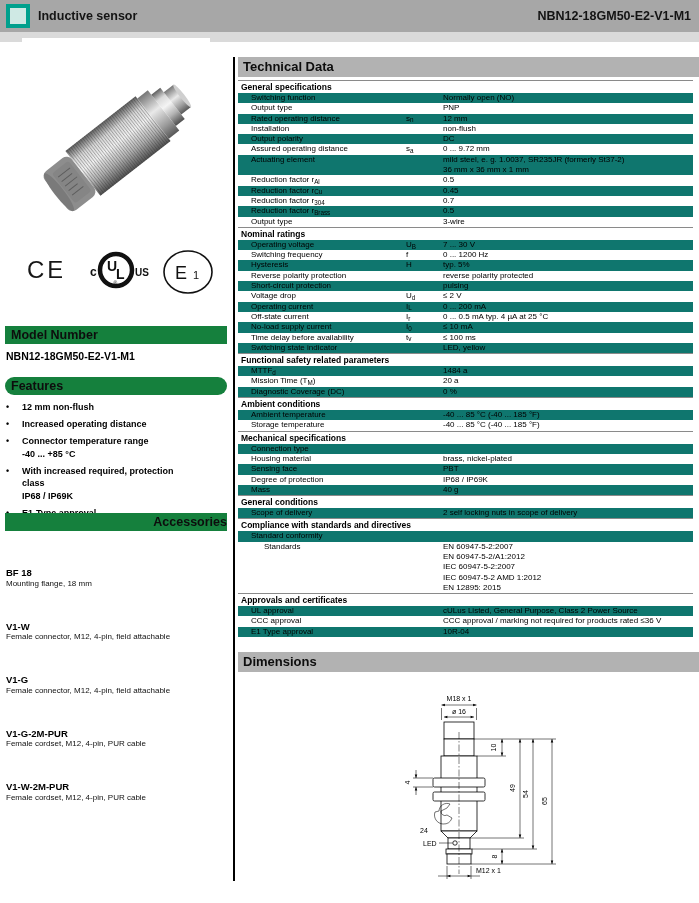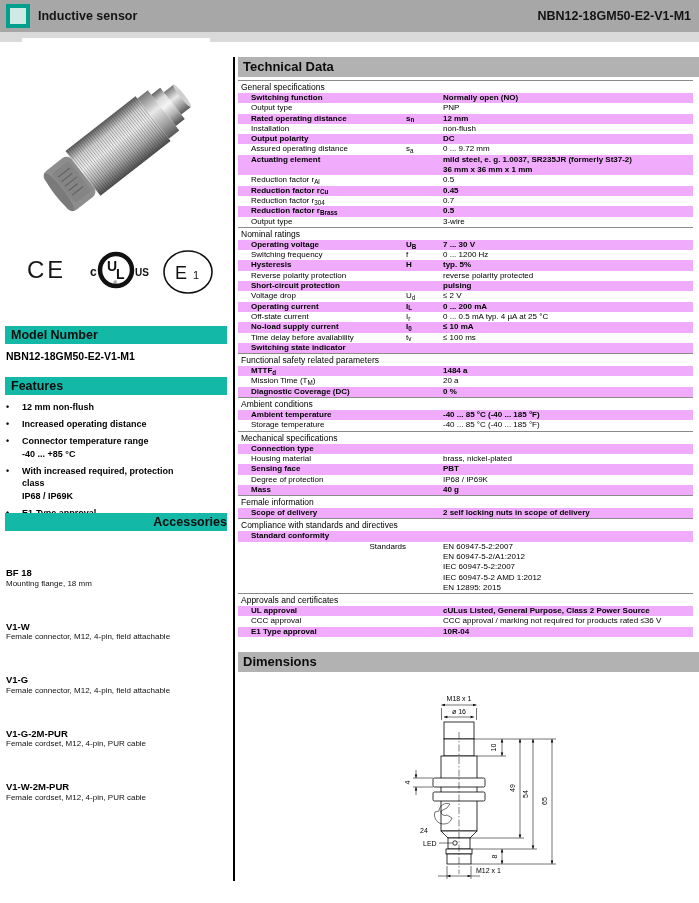--- a/index.html
+++ b/index.html
@@ -15,43 +15,43 @@
   .header-title{left:38px;top:0;height:19px;line-height:32px;font-size:12.5px;font-weight:bold;color:#141414;}
   .header-model{right:8px;top:0;height:32px;line-height:32px;font-size:12.5px;font-weight:bold;color:#141414;}
   .strip{left:0;top:32px;width:699px;height:10px;background:#dadada;}
   
   .image-box{left:22px;top:38px;width:188px;height:270px;background:#fff;}
   .photo{left:28px;top:48px;width:180px;height:196px;}
   .mark{color:#161616;}
   .ce-mark{left:26px;top:254px;width:36px;height:30px;}
   .cul-mark{left:82px;top:246px;width:68px;height:48px;}
   .e1-mark{left:160px;top:248px;width:56px;height:48px;}
-  .secbar{left:5px;width:222px;height:18px;background:#14b8a6;font-size:12.5px;font-weight:bold;line-height:18px;padding-left:6px;box-sizing:border-box;color:#0d0d0d;}
+  .secbar{left:5px;width:222px;height:18px;background:#15803d;font-size:12.5px;font-weight:bold;line-height:18px;padding-left:6px;box-sizing:border-box;color:#0d0d0d;}
   .bar-model{top:326px;}
   .model-value{left:6px;top:350px;font-size:10.5px;font-weight:bold;}
-  .bar-features{top:377px;}
+  .bar-features{top:377px;border-radius:9px;}
   .features-list{left:6px;top:401px;width:218px;}
   .feature-item{display:flex;margin-bottom:4.5px;font-size:9px;font-weight:bold;line-height:12.6px;}
   .feature-item .bullet{width:16px;flex:none;}
   .bar-accessories{top:513px;text-align:right;}
   .acc-list{left:6px;top:535px;width:218px;}
   .acc-item{margin-bottom:3.5px;margin-top:32px;}
   .acc-name{font-size:9.5px;font-weight:bold;line-height:11.5px;}
   .acc-desc{font-size:8px;line-height:10px;color:#111;}
   
   .divider{left:233px;top:57px;width:2px;height:824px;background:#000;}
   .techbar{left:238px;width:536px;height:20px;background:#b2b2b2;font-size:13px;font-weight:bold;line-height:20px;padding-left:5px;box-sizing:border-box;color:#0d0d0d;}
   .bar-tech{top:57px;}
   .bar-dim{top:652px;}
   .tech-table{left:238px;top:80px;width:455px;}
-  .tsec{border-top:1px solid #8a8a8a;font-size:8.5px;font-weight:normal;padding:2px 0 1px 3px;line-height:9px;}
+  .tsec{border-top:1px solid #8a8a8a;font-size:8.5px;font-weight:bold;padding:2px 0 1px 3px;line-height:9px;}
   .trow{display:flex;font-size:8px;line-height:10.3px;}
-  .trow.shaded{background:#f0abfc;font-weight:bold;}
+  .trow.shaded{background:#0f766e;}
   .cell-l{width:168px;padding-left:13px;flex:none;box-sizing:border-box;}
-  .trow.ind .cell-l{padding-left:26px;text-align:right;}
+  .trow.ind .cell-l{padding-left:26px;}
   .cell-s{width:37px;flex:none;}
   .cell-v{flex:1;}
   .sub{font-size:6.3px;position:relative;top:1.8px;}
   
   .dim-svg{left:380px;top:686px;width:240px;height:212px;}
   .dim-svg text{font-family:"Liberation Sans",sans-serif;font-size:7px;fill:#000;}
   .outline{fill:#fff;stroke:#000;stroke-width:0.8;}
   .thin{stroke:#000;stroke-width:0.55;fill:none;}
 </style>
 </head>
@@ -344,20 +344,23 @@
     <div class="trow">
       <div class="cell-l"><span>Time delay before availability</span></div>
       <div class="cell-s"><span>t</span><span class="sub">v</span></div>
       <div class="cell-v">
         <div>≤ 100 ms</div>
       </div>
     </div>
     <div class="trow shaded">
       <div class="cell-l"><span>Switching state indicator</span></div>
       <div class="cell-s"></div>
+      <div class="cell-v">
+        <div>LED, yellow</div>
+      </div>
     </div>
     <div class="tsec">Functional safety related parameters</div>
     <div class="trow shaded">
       <div class="cell-l"><span>MTTF</span><span class="sub">d</span></div>
       <div class="cell-s"></div>
       <div class="cell-v">
         <div>1484 a</div>
       </div>
     </div>
     <div class="trow">
@@ -415,21 +418,21 @@
         <div>IP68 / IP69K</div>
       </div>
     </div>
     <div class="trow shaded">
       <div class="cell-l"><span>Mass</span></div>
       <div class="cell-s"></div>
       <div class="cell-v">
         <div>40 g</div>
       </div>
     </div>
-    <div class="tsec">Female information</div>
+    <div class="tsec">General conditions</div>
     <div class="trow shaded">
       <div class="cell-l"><span>Scope of delivery</span></div>
       <div class="cell-s"></div>
       <div class="cell-v">
         <div>2 self locking nuts in scope of delivery</div>
       </div>
     </div>
     <div class="tsec">Compliance with standards and directives</div>
     <div class="trow shaded">
       <div class="cell-l"><span>Standard conformity</span></div>

